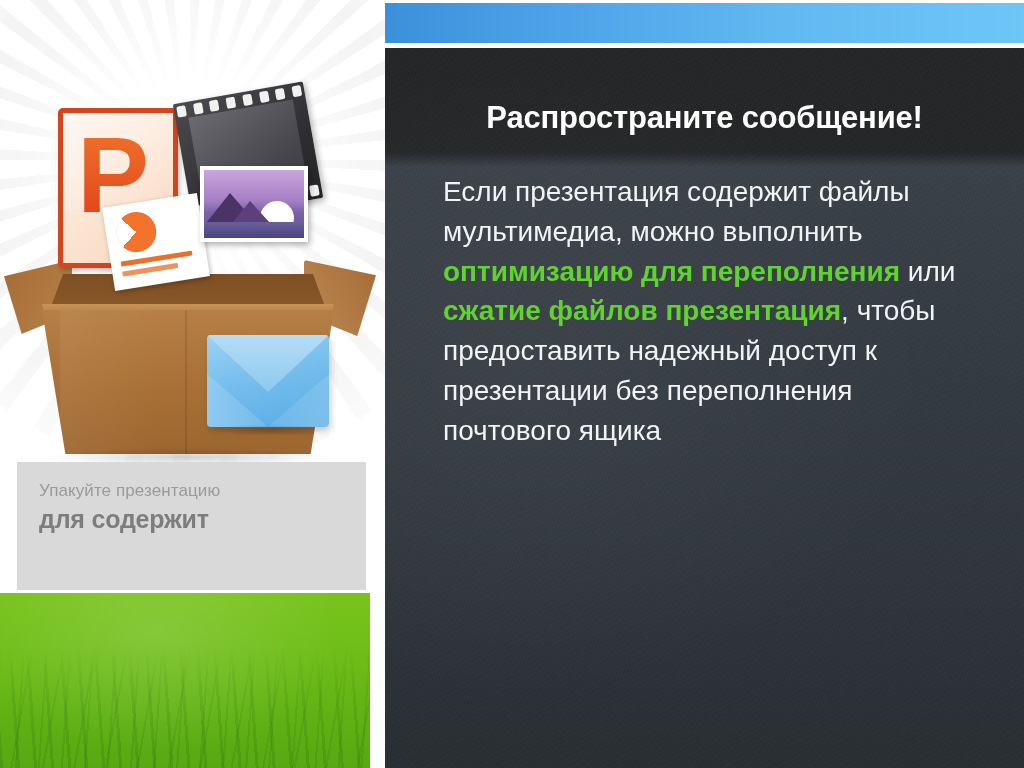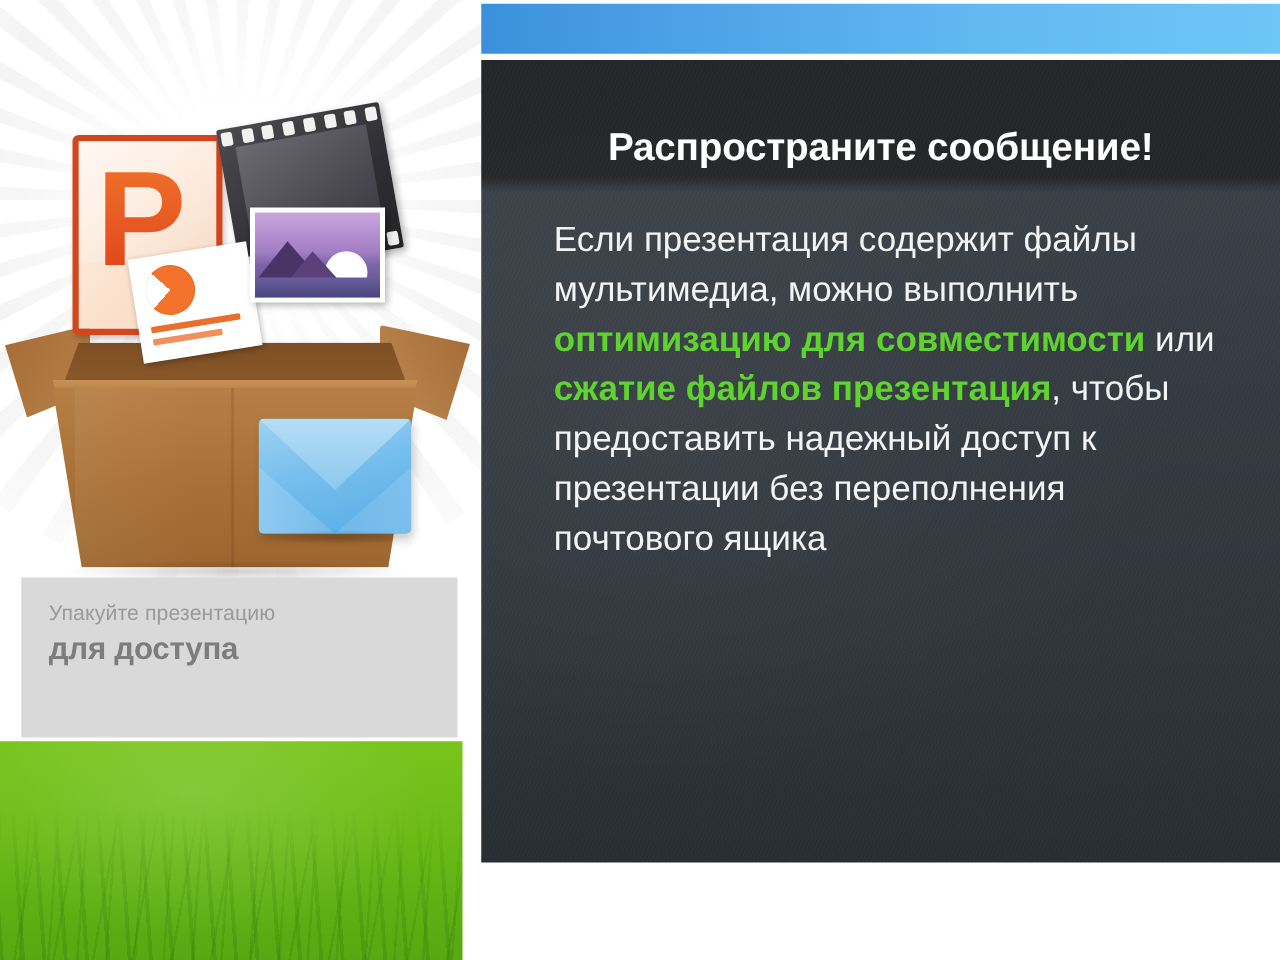--- a/index.html
+++ b/index.html
@@ -406,21 +406,21 @@
     width: 639px;
     height: 40px;
     background: linear-gradient(90deg, #3b90db 0%, #4ea3e8 28%, #62b8f1 62%, #6ec6f7 100%);
   }
 
   .dark-panel {
     position: absolute;
     left: 385px;
     top: 48px;
     width: 639px;
-    height: 642px;
+    height: 720px;
     background:
       radial-gradient(ellipse at 22% 46%, rgba(255,255,255,0.045) 0%, rgba(255,255,255,0) 58%),
       linear-gradient(180deg, #232527 0%, #232527 14.5%, #3a4047 16.5%, #343a41 42%, #2f353b 72%, #282d32 100%);
     overflow: hidden;
   }
   .dark-panel .noise {
     position: absolute;
     inset: 0;
     background-image:
       repeating-linear-gradient(37deg, rgba(255,255,255,0.016) 0 1px, rgba(0,0,0,0.016) 1px 2px),
@@ -532,34 +532,34 @@
 
     <div class="envelope">
       <div class="flap"></div>
       <div class="edge-l"></div>
       <div class="edge-r"></div>
     </div>
     <div class="envelope-shadow"></div>
 
     <div class="caption-box">
       <div class="caption-small">Упакуйте презентацию</div>
-      <div class="caption-big">для доступа</div>
+      <div class="caption-big">для содержит</div>
     </div>
 
     <div class="grass">
       <div class="haze"></div>
       <div class="blades"></div>
     </div>
   </div>
 
   <div class="accent-bar"></div>
 
   <div class="dark-panel">
     <div class="noise"></div>
 
     <h1 class="slide-title">Распространите сообщение!</h1>
 
     <div class="body-text">
-      <p id="body-paragraph"><span>Если презентация содержит файлы мультимедиа, можно выполнить </span><span class="hl">оптимизацию для совместимости</span><span> или </span><span class="hl">сжатие файлов презентация</span><span>, чтобы предоставить надежный доступ к презентации без переполнения почтового ящика</span></p>
+      <p id="body-paragraph"><span>Если презентация содержит файлы мультимедиа, можно выполнить </span><span class="hl">оптимизацию для переполнения</span><span> или </span><span class="hl">сжатие файлов презентация</span><span>, чтобы предоставить надежный доступ к презентации без переполнения почтового ящика</span></p>
     </div>
   </div>
 
 </div>
 
 </body></html>

